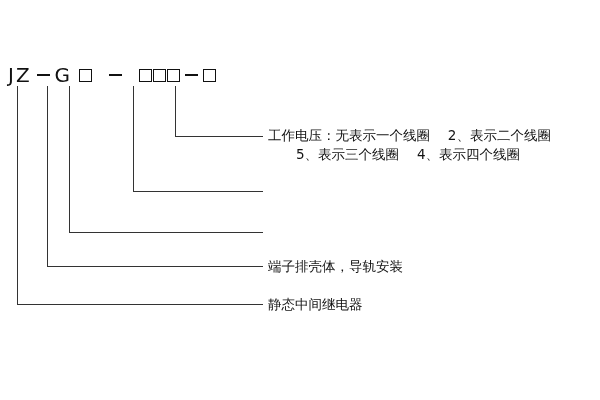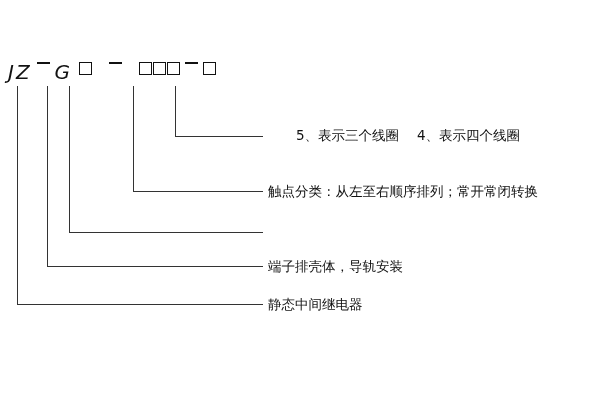--- a/index.html
+++ b/index.html
@@ -19,23 +19,22 @@
     width: 600px;
     height: 400px;
   }
 
   
   .code-row {
     position: absolute;
     left: 8px;
     top: 62px;
     display: flex;
-    align-items: flex-start;
+    align-items: center;
     height: 26px;
-    font-style: italic;
   }
   .code-letters {
     font-size: 20px;
     letter-spacing: 2px;
     line-height: 1;
     white-space: nowrap;
     color: #111;
   }
   .dash {
     display: inline-block;
@@ -120,28 +119,26 @@
   <div class="vline" style="left:69px; top:86px; height:146px;"></div>
   <div class="hline" style="left:69px; top:232px; width:194px;"></div>
 
   <div class="vline" style="left:47px; top:86px; height:180px;"></div>
   <div class="hline" style="left:47px; top:266px; width:216px;"></div>
 
   <div class="vline" style="left:17px; top:86px; height:218px;"></div>
   <div class="hline" style="left:17px; top:304px; width:246px;"></div>
 
   <div class="label l2" style="left:268px; top:126px;">
+    <div>工作电压：无表示一个线圈　 2、表示二个线圈</div>
     <div style="padding-left:28px;">
       <span>5、表示三个线圈　 4、表示四个线圈</span>
     </div>
   </div>
 
-  <div class="label" style="left:268px; top:182px;">
-    <span>触点分类：从左至右顺序排列；常开常闭转换</span>
-  </div>
 
 
   <div class="label" style="left:268px; top:295px;">
     <span>静态中间继电器</span>
   </div>
 
   <div class="label" style="left:268px; top:257px;">
     <span>端子排壳体，导轨安装</span>
   </div>
 

